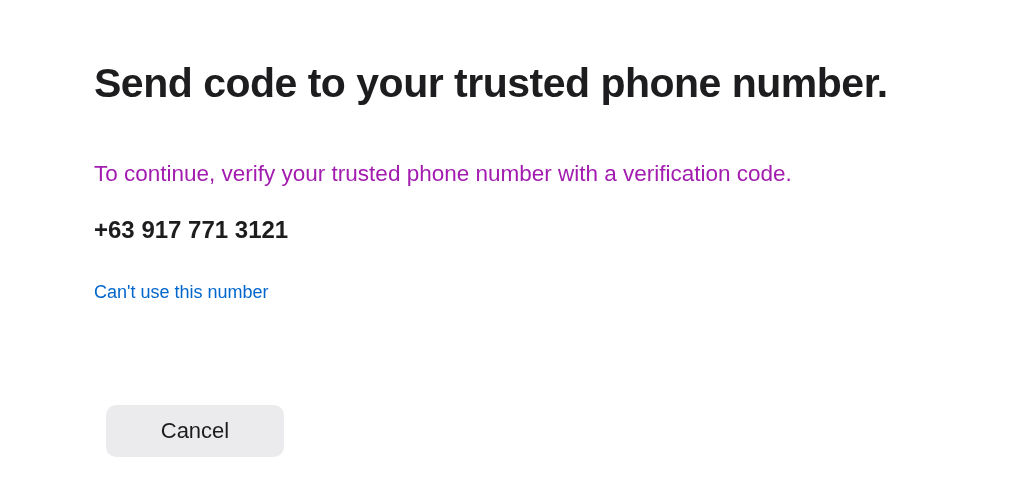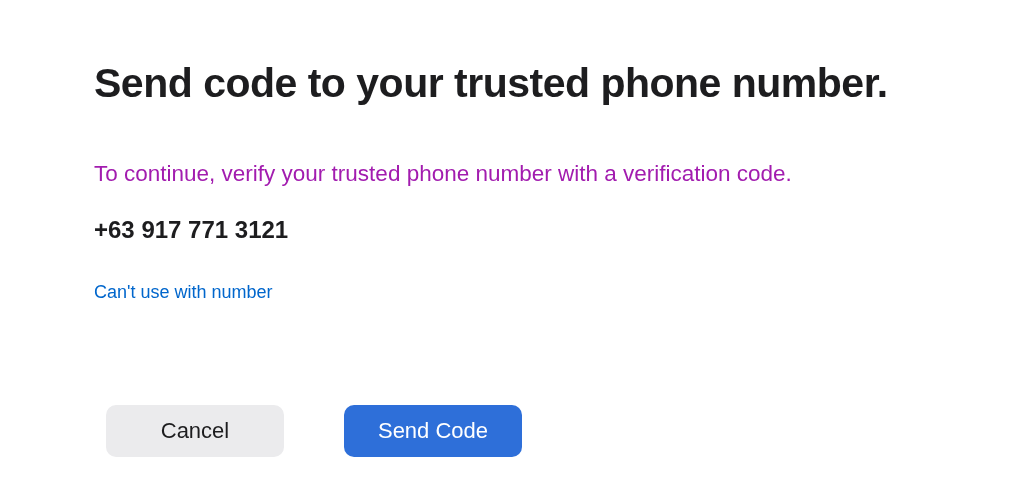--- a/index.html
+++ b/index.html
@@ -38,21 +38,21 @@
     .link {
       font-size: 18px;
       font-weight: 400;
       color: #0066cc;
       text-decoration: none;
       cursor: pointer;
       display: inline-block;
     }
     .button-row {
       display: flex;
-      gap: 36px;
+      gap: 17px;
       margin-top: 78px;
     }
     .btn {
       border: none;
       border-radius: 10px;
       font-size: 22px;
       font-weight: 400;
       cursor: pointer;
       height: 52px;
       min-width: 178px;
@@ -74,21 +74,20 @@
 <body>
 
 
 
 <h1 class="heading">Send code to your trusted phone number.</h1>
 
 <p class="description">To continue, verify your trusted phone number with a verification code.</p>
 
 <p class="phone-number">+63 917 771 3121</p>
 
-<a class="link">Can't use with number</a>
+<a class="link">Can't use this number</a>
 
 <div class="button-row">
   <button class="btn btn-secondary">Cancel</button>
-  <button class="btn btn-primary">Send Code</button>
 </div>
 
 
 
 
 </body></html>

